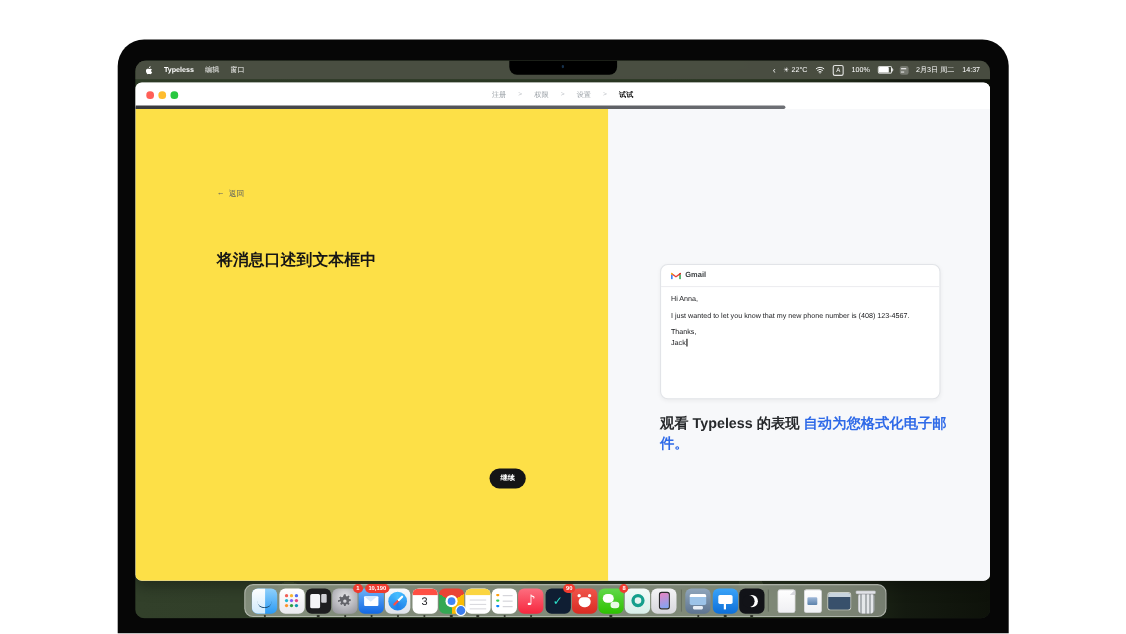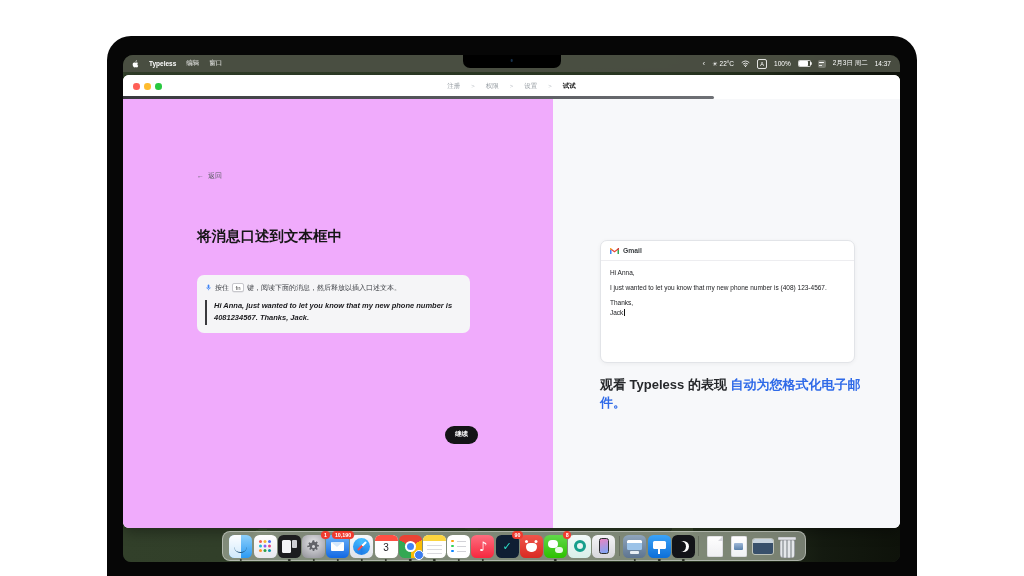--- a/index.html
+++ b/index.html
@@ -48,21 +48,21 @@
   .traffic{position:absolute;left:10px;top:8px;display:flex;gap:4.5px;}
   .tl{width:6.5px;height:6.5px;border-radius:50%;}
   .tl-red{background:#ff5f57;}.tl-yellow{background:#febc2e;}.tl-green{background:#28c840;}
   .breadcrumb{position:absolute;inset:0;display:flex;align-items:center;justify-content:center;gap:11px;
               font-size:6.5px;color:#9aa0a6;}
   .crumb-active{color:#111;font-weight:700;}
   .crumb-sep{color:#c0c4c9;font-size:6px;}
   .progress-fill{position:absolute;left:0;top:21.3px;height:2.3px;width:76%;z-index:4;
                  background:linear-gradient(90deg,#38393d,#6e7075);border-radius:0 2px 2px 0;}
   .panes{position:absolute;left:0;top:23.6px;right:0;bottom:0;display:flex;}
-  .pane-left{width:430px;background:#f0abfc;position:relative;}
+  .pane-left{width:430px;background:#fde047;position:relative;}
   .pane-right{flex:1;background:#f7f8fa;position:relative;}
   
   .back{position:absolute;left:74px;top:72px;display:flex;align-items:center;gap:4px;font-size:7px;color:#5a5e63;cursor:pointer;}
   .page-title{position:absolute;left:74px;top:128px;font-size:14.5px;font-weight:700;color:#161616;}
   .instr-box{position:absolute;left:74px;top:176px;width:257px;background:#f5f5f7;border-radius:7px;padding:8px;}
   .instr-line{display:flex;align-items:center;gap:3px;font-size:7px;color:#3a3d42;white-space:nowrap;}
   .mic-svg{width:7px;height:7px;flex:none;}
   .keycap{border:0.6px solid #c7c7cc;background:#fff;border-radius:2px;padding:0.5px 2.5px;font-size:6px;color:#444;
           box-shadow:0 0.6px 0 #d9d9de;flex:none;}
   .quote{margin-top:7px;border-left:2px solid #3a3a3e;padding-left:7px;font-size:7.5px;font-weight:700;
@@ -239,31 +239,20 @@
       </div>
       <div class="progress-fill" style="width: 76%;"></div>
 
       <div class="panes">
         <div class="pane-left">
           <div class="back">
             <span>←</span>
             <span>返回</span>
           </div>
           <div class="page-title">将消息口述到文本框中</div>
-          <div class="instr-box">
-            <div class="instr-line">
-              <svg class="mic-svg" viewBox="0 0 24 24">
-                  <path fill="#3b82f6" d="M12 14a3 3 0 0 0 3-3V5a3 3 0 0 0-6 0v6a3 3 0 0 0 3 3zm5-3a5 5 0 0 1-10 0H5a7 7 0 0 0 6 6.92V21h2v-3.08A7 7 0 0 0 19 11z"></path>
-                </svg>
-              <span>按住</span>
-              <span class="keycap">fn</span>
-              <span>键，阅读下面的消息，然后释放以插入口述文本。</span>
-            </div>
-            <div class="quote">Hi Anna, just wanted to let you know that my new phone number is 4081234567. Thanks, Jack.</div>
-          </div>
           <button class="continue-btn">继续</button>
         </div>
 
         <div class="pane-right">
           <div class="gmail-card">
             <div class="gmail-head">
               <svg class="gmail-logo" viewBox="0 0 24 18">
                 <path fill="#4285f4" d="M0 18V5l4 3v10z"></path>
                 <path fill="#34a853" d="M20 18V8l4-3v13z"></path>
                 <path fill="#ea4335" d="M4 8L0 5V2.5L4 4l8 6 8-6 4-1.5V5l-4 3-8 6z"></path>

